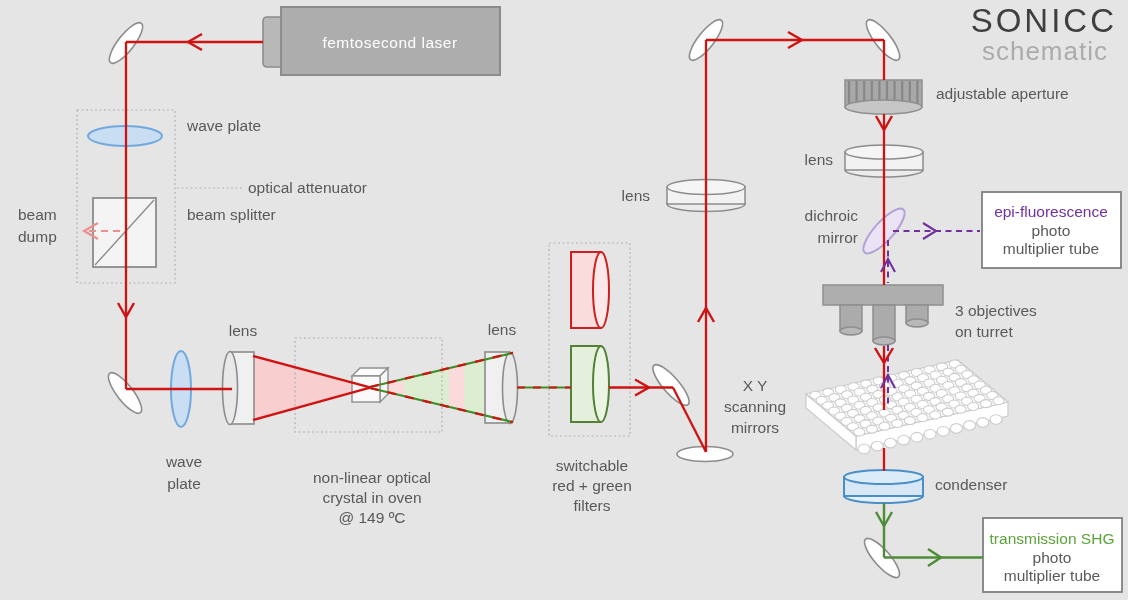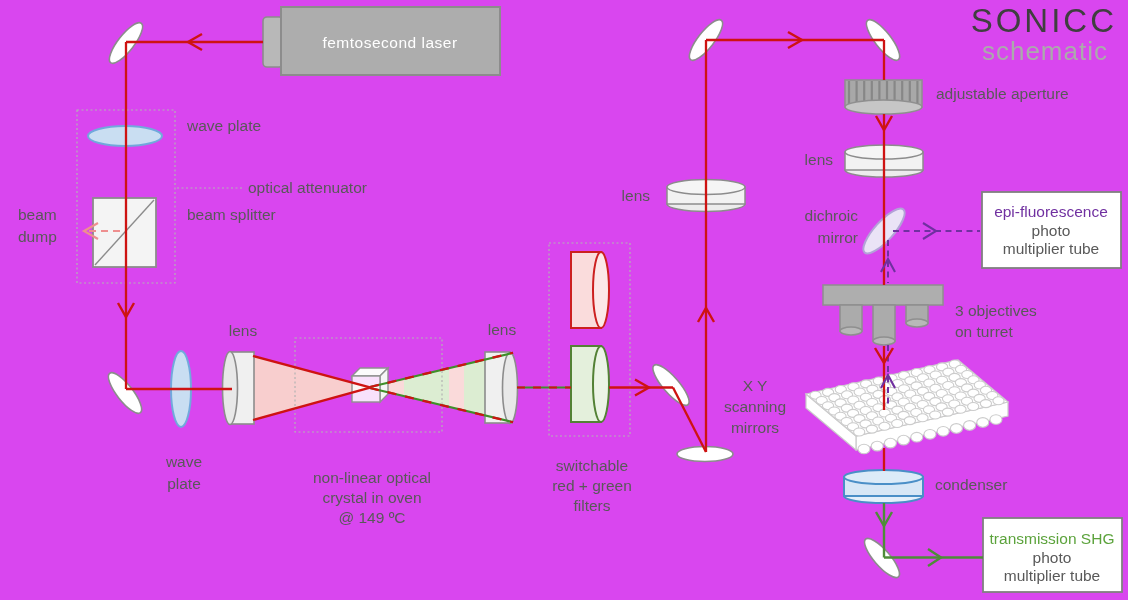--- a/index.html
+++ b/index.html
@@ -1,16 +1,16 @@
 <!DOCTYPE html>
 <html><head>
 <meta charset="utf-8">
 <style>
   html,body{margin:0;padding:0;background:#ffffff;}
-  .stage{width:1128px;height:600px;position:relative;overflow:hidden;background:#d946ef;}
+  .stage{width:1128px;height:600px;position:relative;overflow:hidden;background:#e5e5e5;}
   svg{display:block;font-family:"Liberation Sans",sans-serif;}
   text{fill:#595959;font-size:15.5px;}
   .white{fill:#ffffff;}
   .title1{fill:#3f3f3f;font-size:33px;letter-spacing:3px;}
   .title2{fill:#ababab;font-size:26px;letter-spacing:1px;}
   .purpleTxt{fill:#7030a0;}
   .greenTxt{fill:#5ca33c;}
 </style>
 </head>
 <body>

